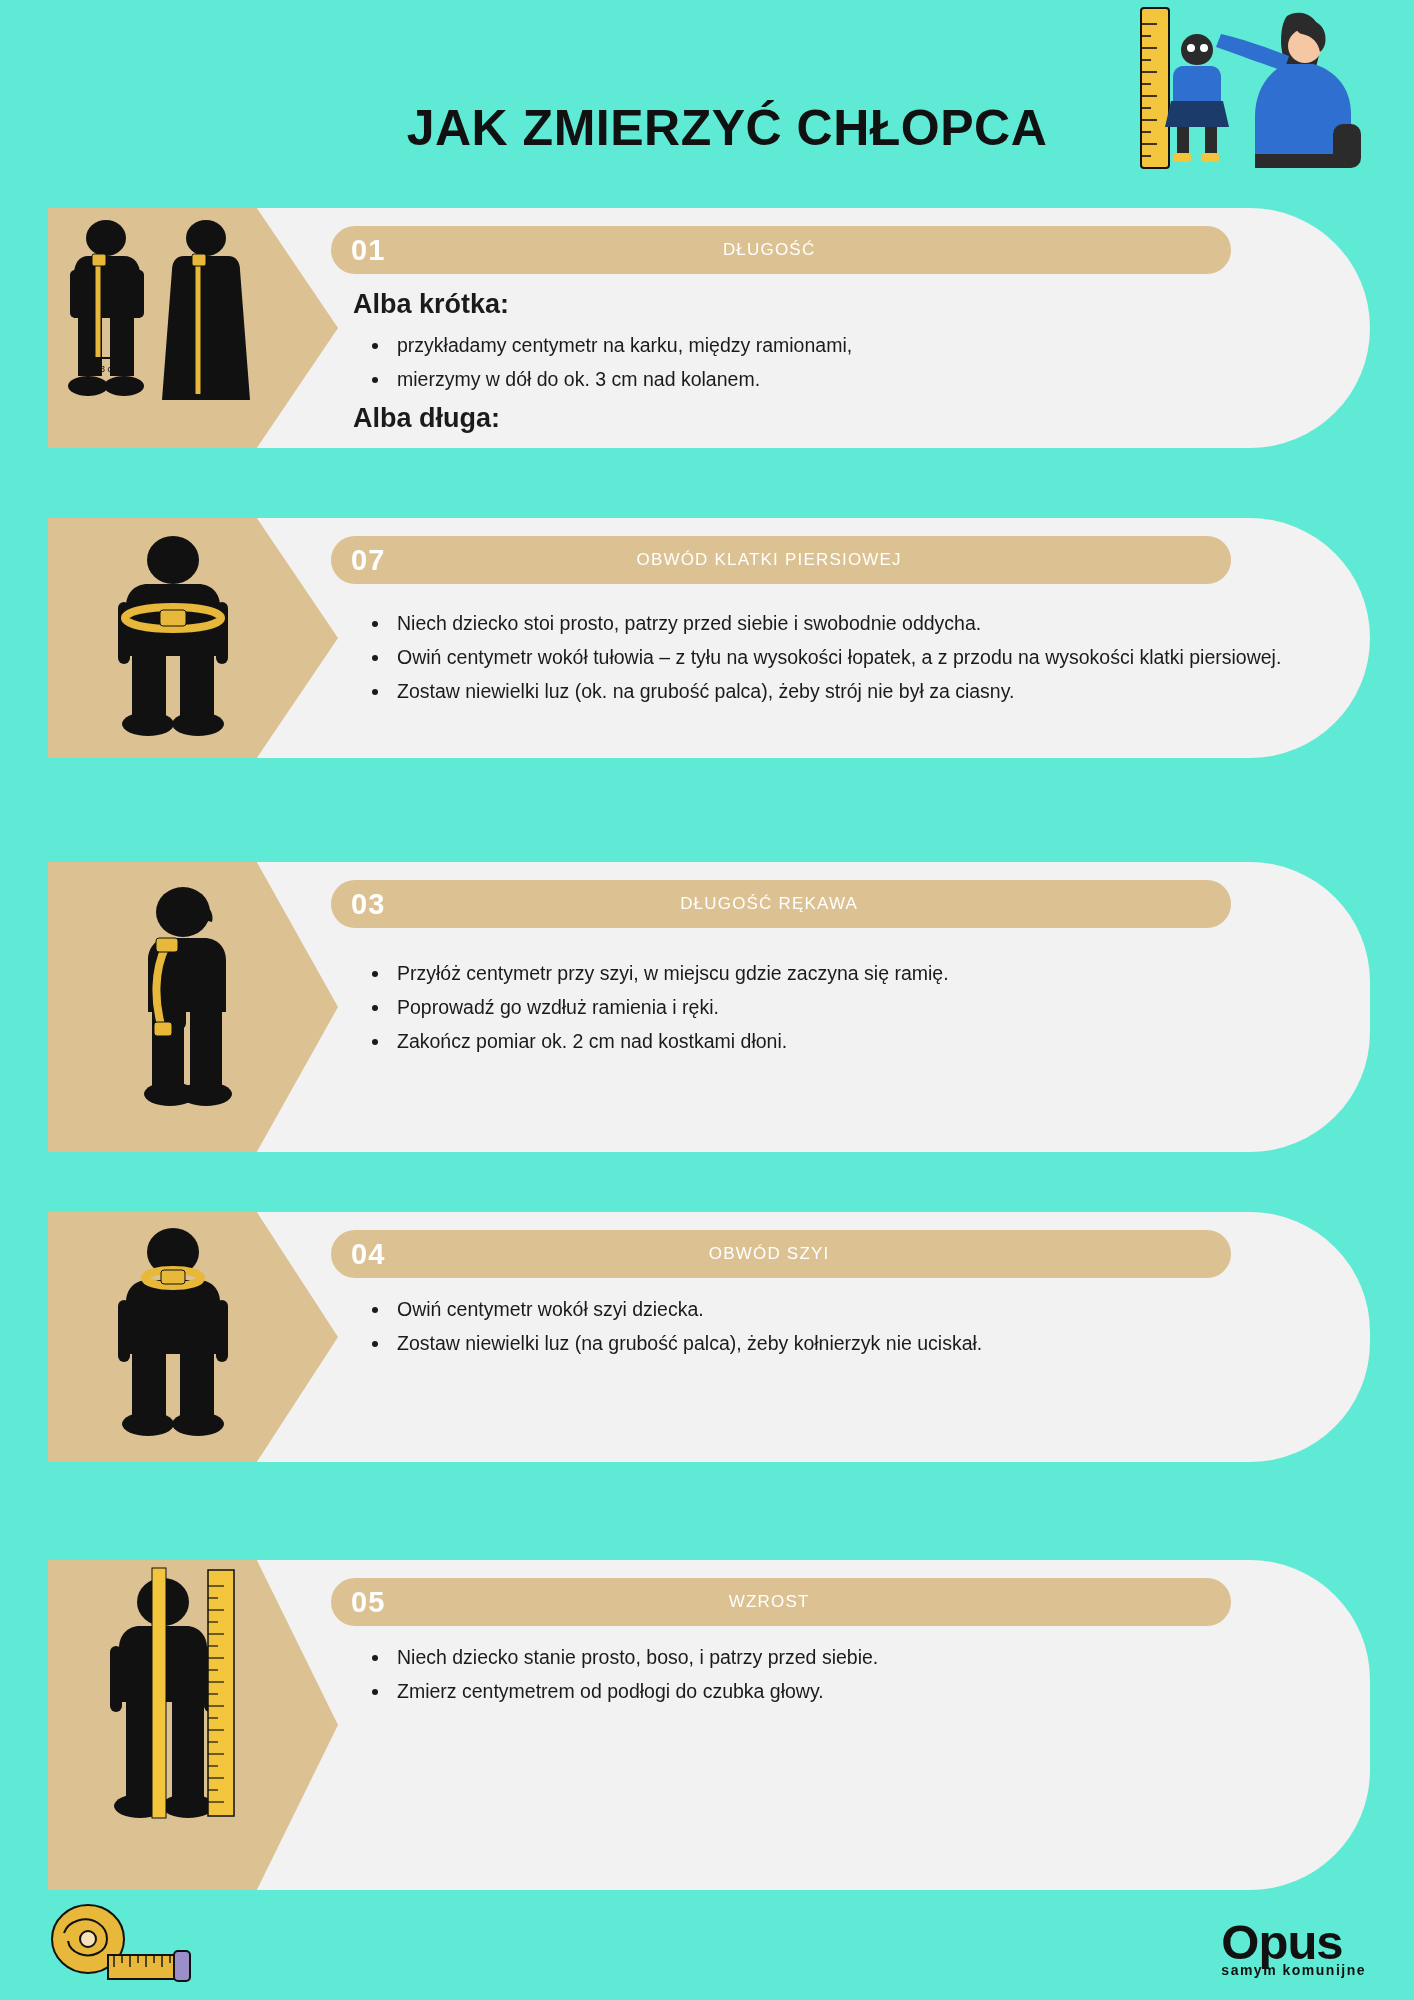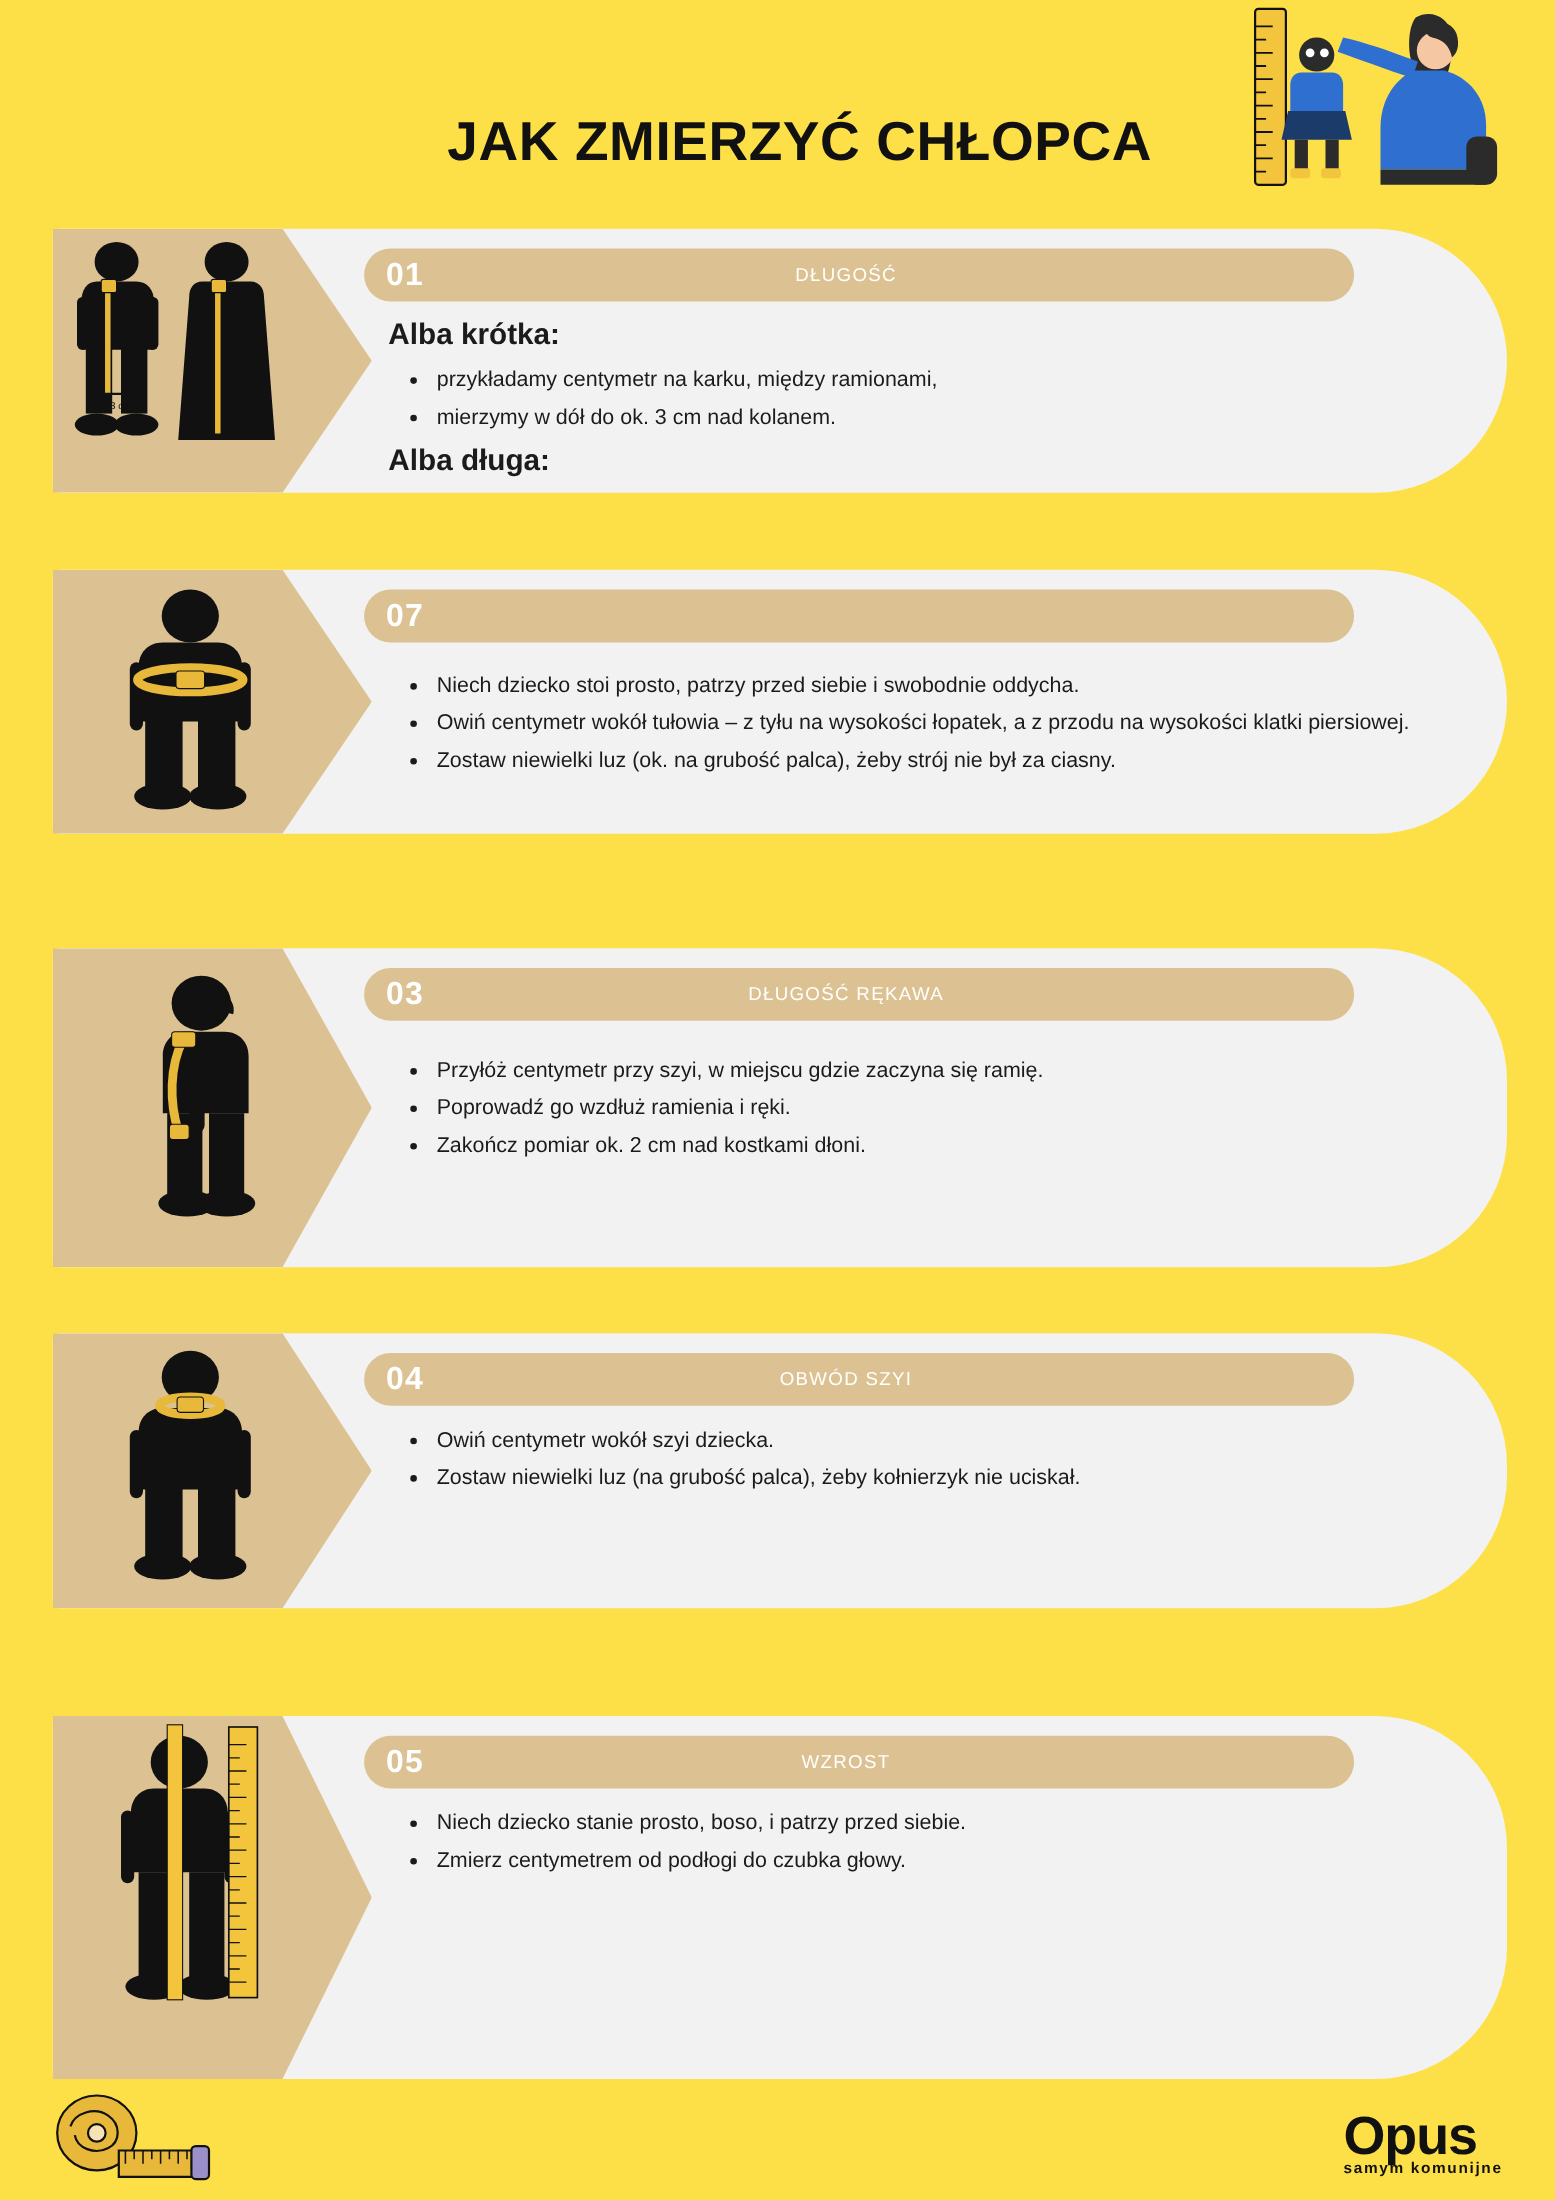--- a/index.html
+++ b/index.html
@@ -8,21 +8,21 @@
     width: 1414px; height: 2000px;
     background: #ffffff;
     font-family: "Liberation Sans", sans-serif;
     color: #1b1b1b;
     overflow: hidden;
   }
   .page {
     position: relative;
     width: 1414px;
     height: 2000px;
-    background: #fde047;
+    background: #5eead4;
   }
 
   
   .header {
     position: absolute;
     top: 0; left: 0;
     width: 1414px;
     height: 215px;
   }
   .title {
@@ -279,20 +279,21 @@
         <rect x="168" y="84" width="12" height="62" rx="6"></rect>
         <ellipse cx="100" cy="206" rx="26" ry="12"></ellipse>
         <ellipse cx="150" cy="206" rx="26" ry="12"></ellipse>
       </g>
       <ellipse cx="125" cy="100" rx="48" ry="11" fill="none" stroke="#e8b83a" stroke-width="8"></ellipse>
       <rect x="112" y="92" width="26" height="16" rx="3" fill="#e8b83a" stroke="#111" stroke-width="1"></rect>
     </svg>
 
     <div class="numbar">
       <span class="num">07</span>
+      <span class="lbl">OBWÓD KLATKI PIERSIOWEJ</span>
     </div>
 
     <div class="body">
       <ul class="bullets">
         <li>Niech dziecko stoi prosto, patrzy przed siebie i swobodnie oddycha.</li>
         <li>Owiń centymetr wokół tułowia – z tyłu na wysokości łopatek, a z przodu na wysokości klatki piersiowej.</li>
         <li>Zostaw niewielki luz (ok. na grubość palca), żeby strój nie był za ciasny.</li>
       </ul>
     </div>
   </div>

